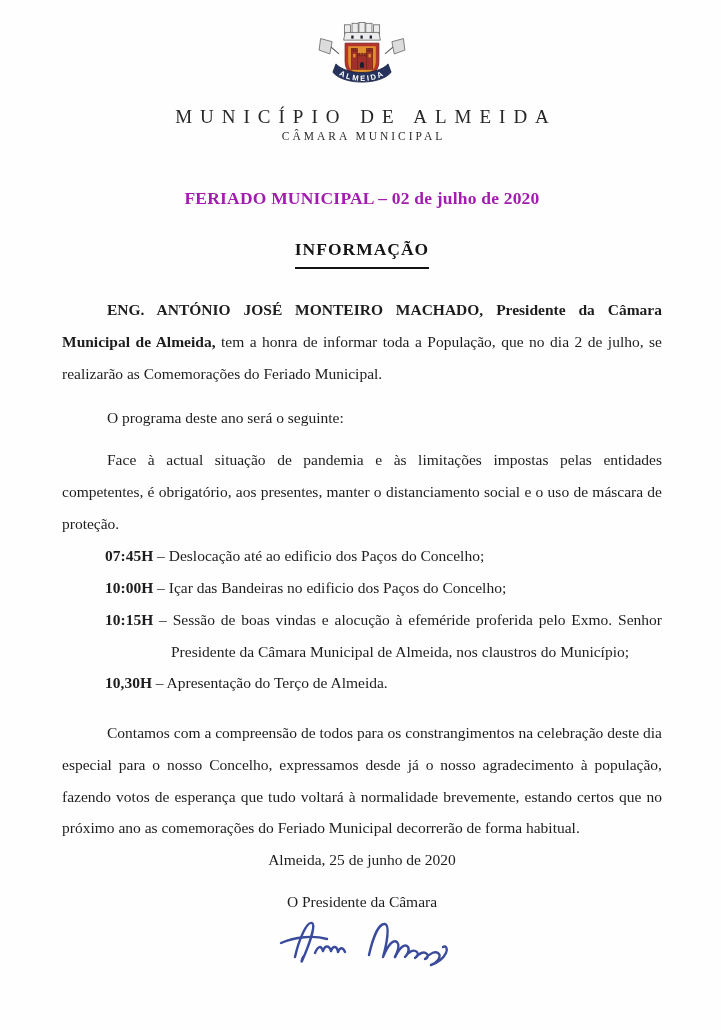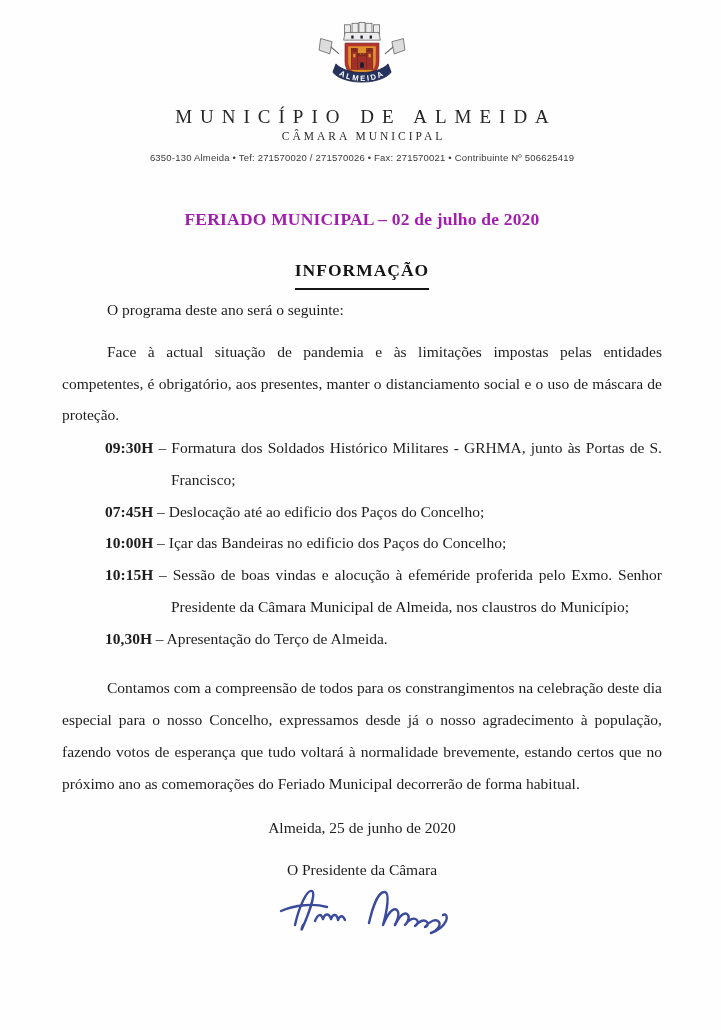--- a/index.html
+++ b/index.html
@@ -75,21 +75,21 @@
   .p3{margin-top:13px;text-align:left;}
   .schedule{margin:1px 0 0 43px;}
   .sched-item{
     font-size:15.5px;line-height:2.05;
     padding-left:66px;text-indent:-66px;
     text-align:justify;
   }
   .sched-item .time{font-weight:bold;}
   .p4{margin-top:18px;}
   
-  .dateline{margin-top:13px;text-align:center;font-size:15.5px;line-height:2;}
+  .dateline{text-align:center;font-size:15.5px;line-height:2;}
   .signer-title{margin-top:11px;text-align:center;font-size:15.5px;line-height:2;}
   .signature-wrap{display:flex;justify-content:center;margin-top:-2px;height:52px;}
   .signature-wrap svg{width:210px;height:52px;}
   .sig-stroke{fill:none;stroke:var(--color-signature-ink,#3b4b9c);stroke-width:2.4;stroke-linecap:round;stroke-linejoin:round;}
 </style>
 </head>
 <body>
 
 <div class="page">
 
@@ -143,33 +143,32 @@
           <path class="banner-ribbon" d="M22,70 C36,87 84,87 98,70 L94,59 C80,74 40,74 26,59 Z"></path>
           <path id="bannerCurve" d="M26,70 C42,85 78,85 94,70" fill="none"></path>
           <text class="banner-label">
             <textPath href="#bannerCurve" startOffset="50%" text-anchor="middle">ALMEIDA</textPath>
           </text>
         </g>
       </svg>
     </div>
     <div class="muni-name">MUNICÍPIO DE ALMEIDA</div>
     <div class="dept-name">CÂMARA MUNICIPAL</div>
-    <div class="contact-line">6350-130 Almeida  • Tef: 271570020 / 271570026 • Fax: 271570021 • Contribuinte Nº 506625419</div>
   </div>
 
   <h1 class="doc-title">FERIADO MUNICIPAL – 02 de julho de 2020</h1>
   <h2 class="doc-subtitle"><span>INFORMAÇÃO</span></h2>
 
+  <p class="body-text indent p1"><strong>ENG. ANTÓNIO JOSÉ MONTEIRO MACHADO, Presidente da Câmara Municipal de Almeida,</strong><span> tem a honra de informar toda a População, que no dia 2 de julho, se realizarão as Comemorações do Feriado Municipal.</span></p>
 
   <p class="body-text indent p3">O programa deste ano será o seguinte:</p>
 
   <p class="body-text indent p2">Face à actual situação de pandemia e às limitações impostas pelas entidades competentes, é obrigatório, aos presentes, manter o distanciamento social e o uso de máscara de proteção.</p>
 
   <div class="schedule">
-    <div class="sched-item"><strong class="time">09:30H</strong><span> – </span><span>Formatura dos Soldados Histórico Militares - GRHMA, junto às Portas de S. Francisco;</span></div>
     <div class="sched-item"><strong class="time">07:45H</strong><span> – </span><span>Deslocação até ao edificio dos Paços do Concelho;</span></div>
     <div class="sched-item"><strong class="time">10:00H</strong><span> – </span><span>Içar das Bandeiras no edificio dos Paços do Concelho;</span></div>
     <div class="sched-item"><strong class="time">10:15H</strong><span> – </span><span>Sessão de boas vindas e alocução à efeméride proferida pelo Exmo. Senhor Presidente da Câmara Municipal de Almeida, nos claustros do Município;</span></div>
     <div class="sched-item"><strong class="time">10,30H</strong><span> – </span><span>Apresentação do Terço de Almeida.</span></div>
   </div>
 
   <p class="body-text indent p4">Contamos com a compreensão de todos para os constrangimentos na celebração deste dia especial para o nosso Concelho, expressamos desde já o nosso agradecimento à população, fazendo votos de esperança que tudo voltará à normalidade brevemente, estando certos que no próximo ano as comemorações do Feriado Municipal decorrerão de forma habitual.</p>
 
   <div class="dateline">Almeida, 25 de junho de 2020</div>
   <div class="signer-title">O Presidente da Câmara</div>

